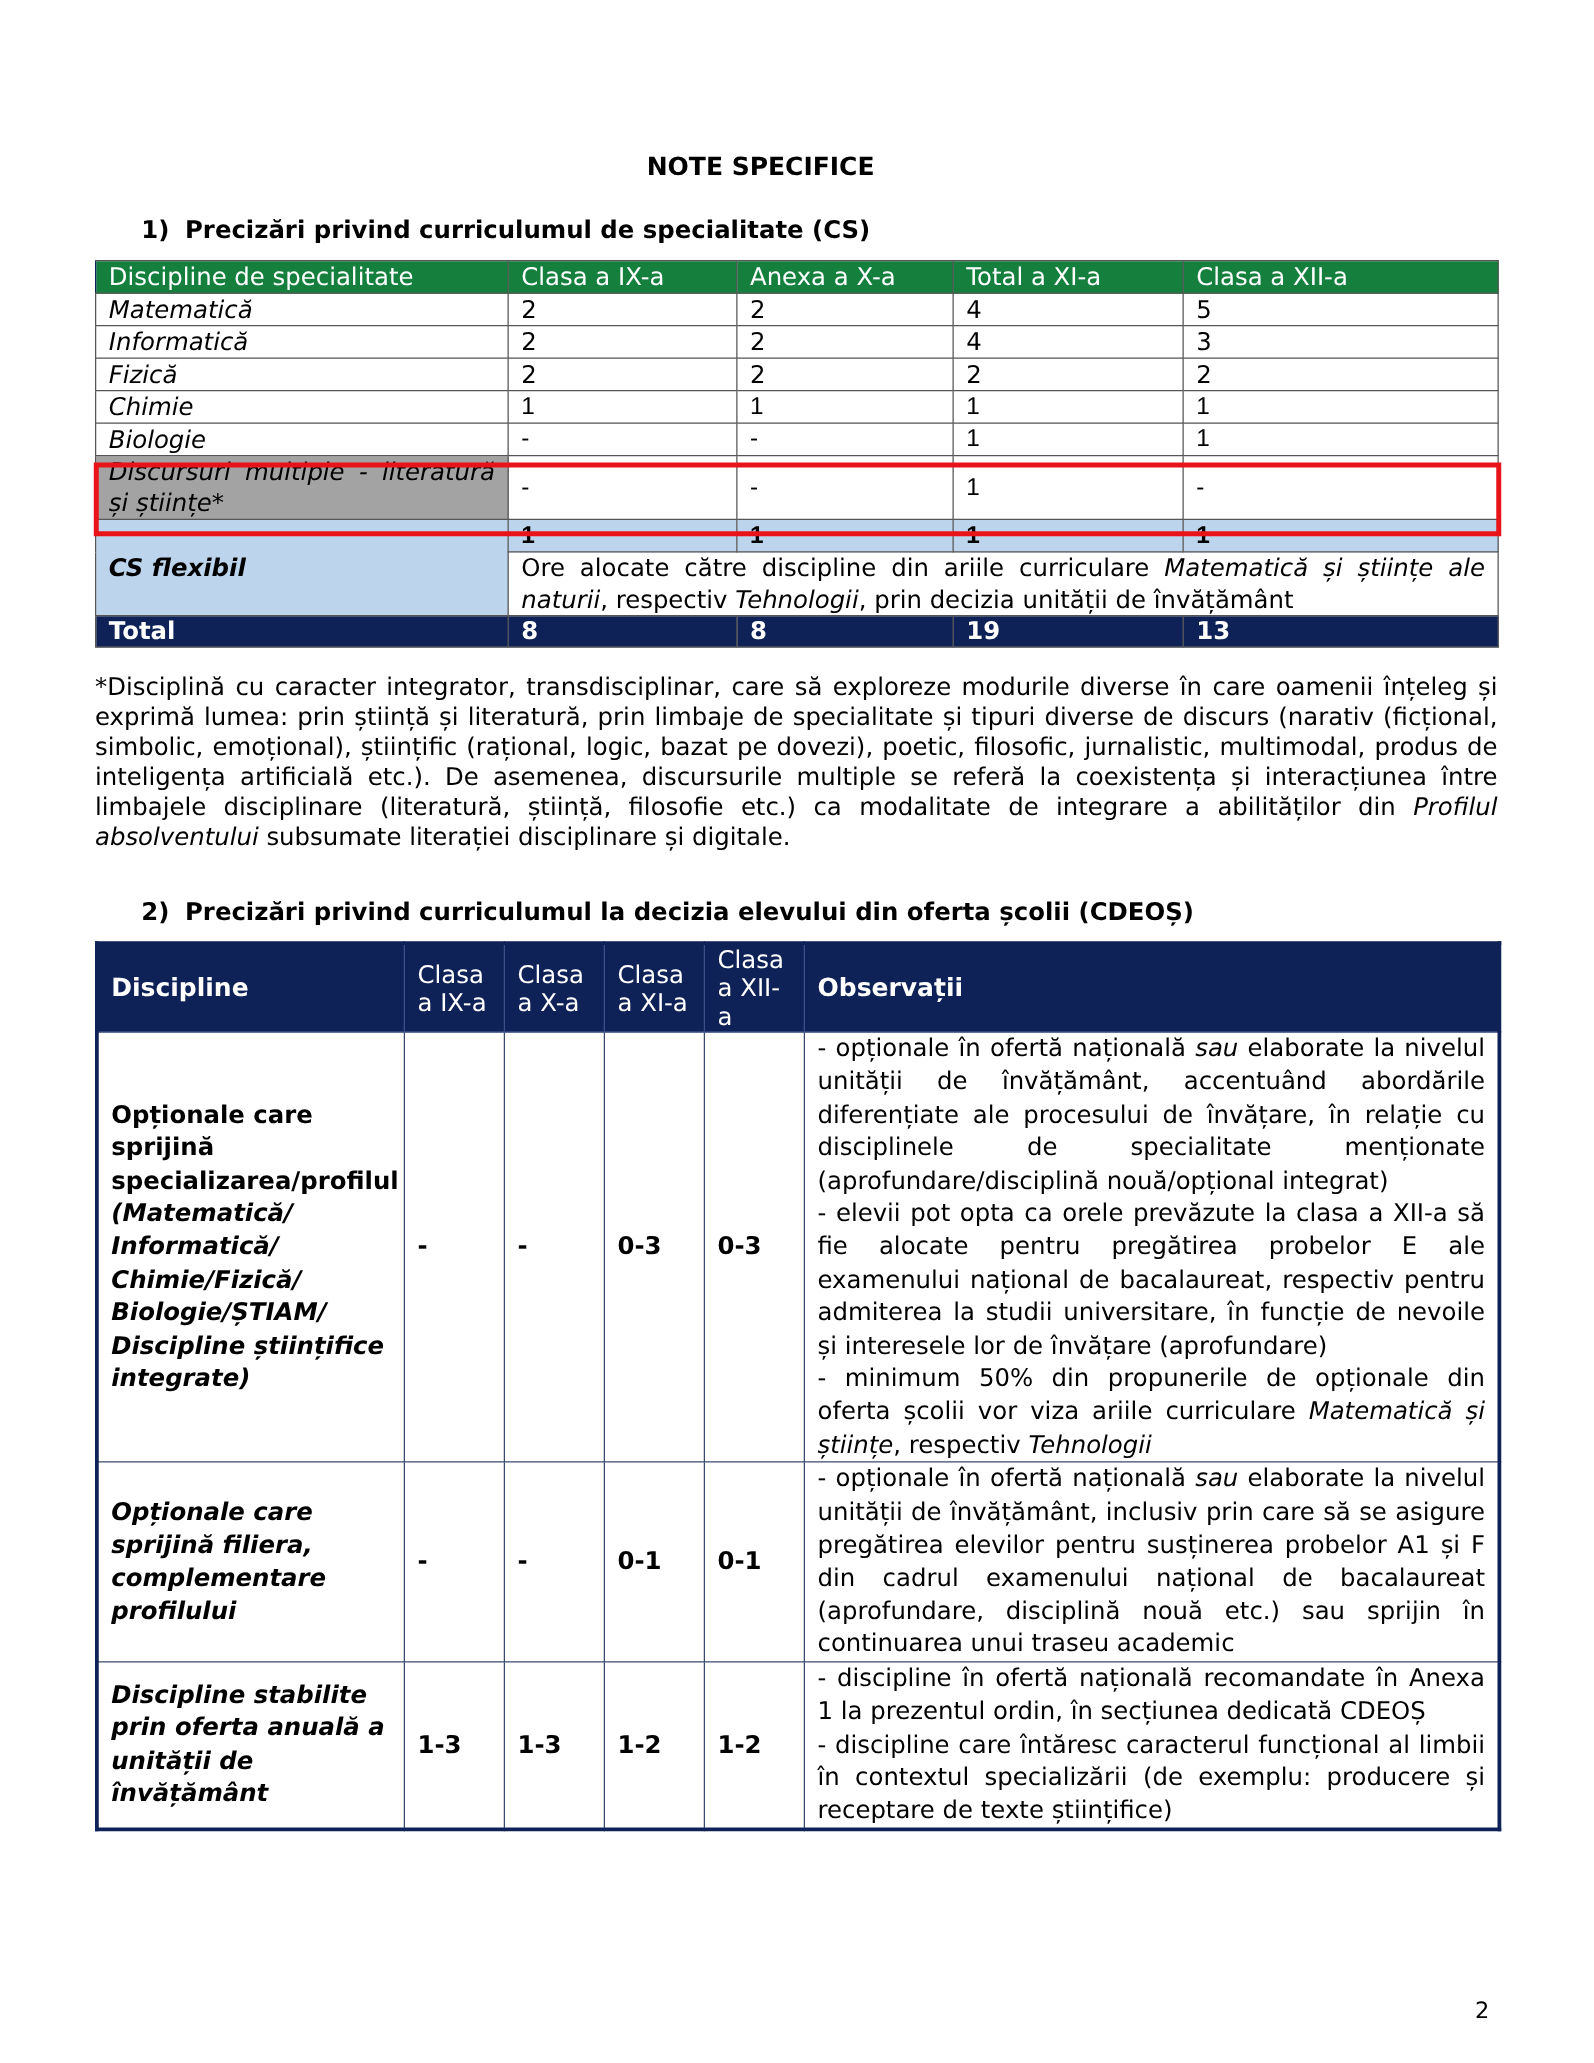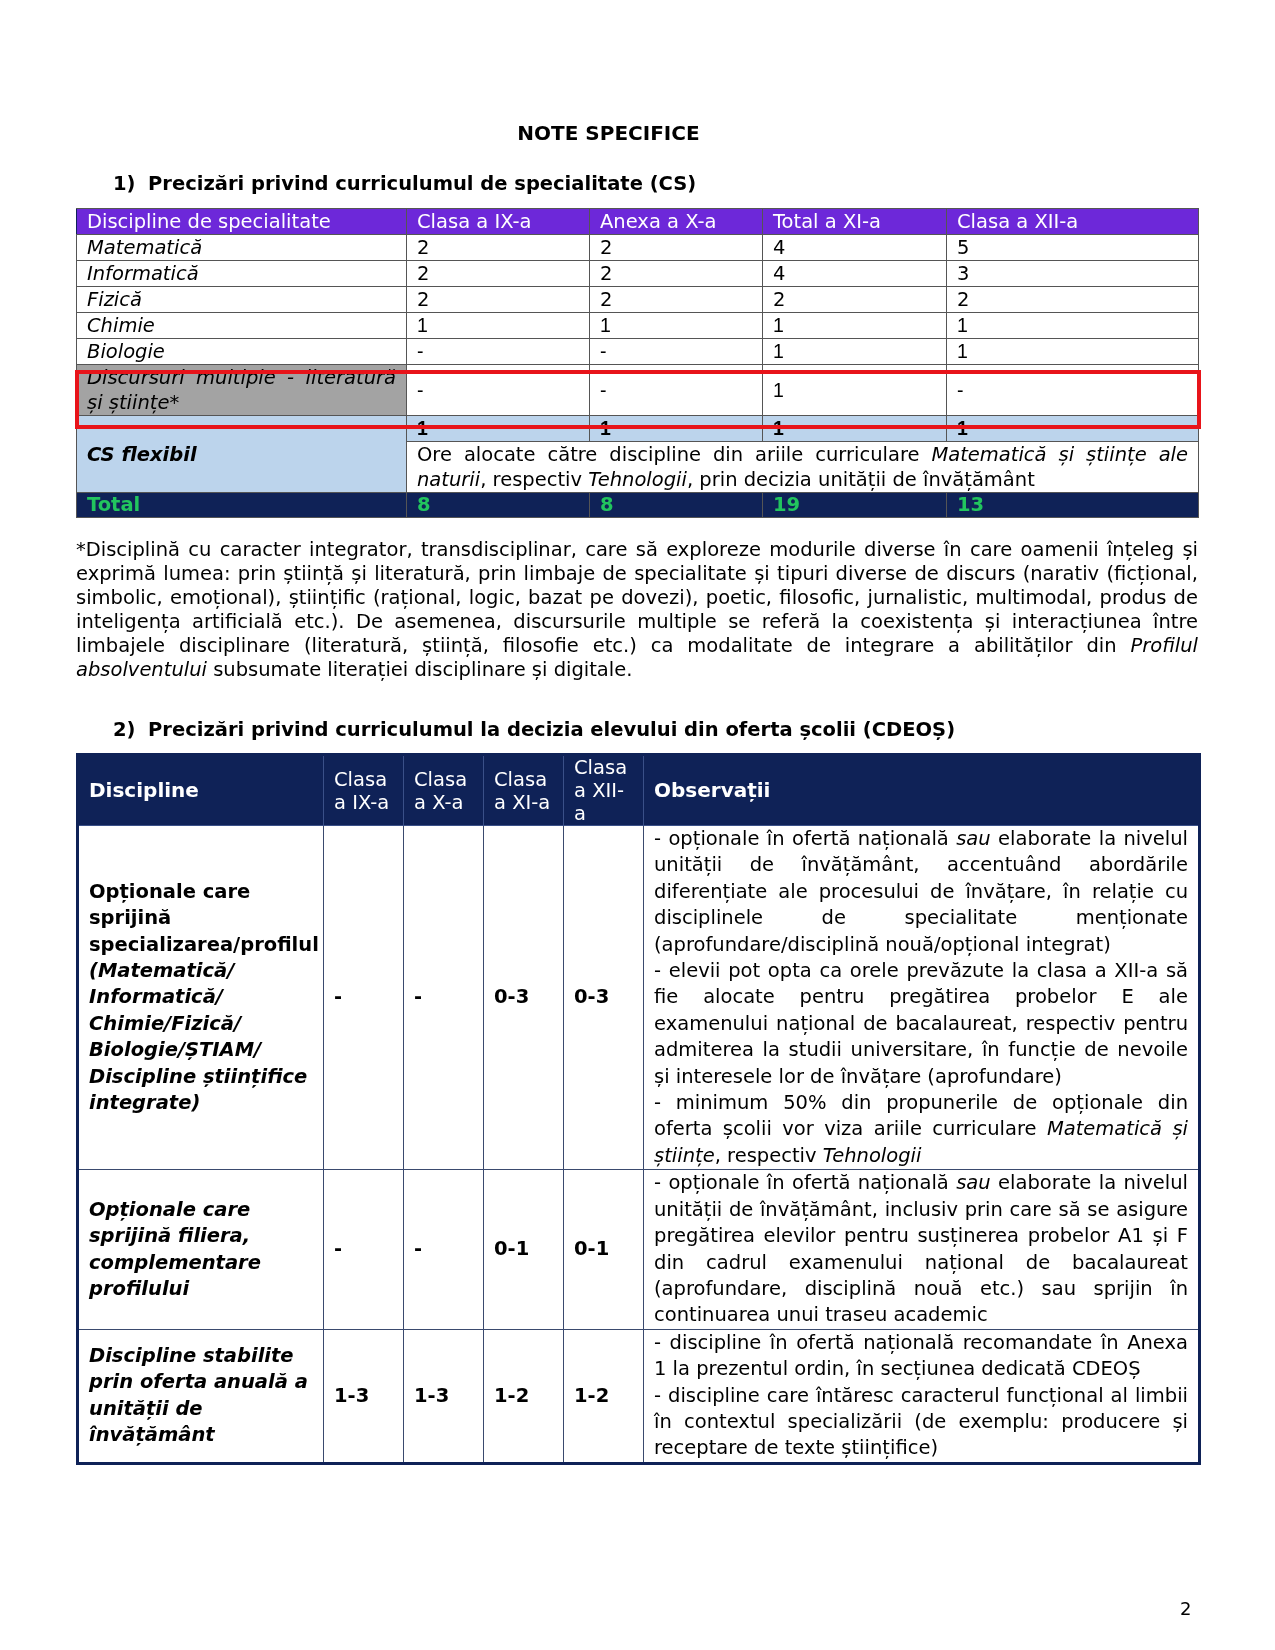--- a/index.html
+++ b/index.html
@@ -4,30 +4,30 @@
 <style>
   html, body { margin: 0; padding: 0; background: #ffffff; }
   body { width: 1275px; height: 1650px; position: relative; font-family: "DejaVu Sans", sans-serif; color: #000; }
   .page-title { position: absolute; top: 121px; left: 0; width: 1217px; text-align: center; font-weight: bold; font-size: 20px; }
   .section-heading { position: absolute; left: 113px; font-weight: bold; font-size: 19.5px; white-space: nowrap; }
   .section-heading .num { display: inline-block; width: 35px; }
   table { border-collapse: collapse; position: absolute; table-layout: fixed; }
   
   #t1 { top: 208px; left: 76px; width: 1122px; font-size: 19.5px; }
   #t1 td, #t1 th { border: 1.5px solid #555; padding: 0 10px; line-height: 25px; text-align: left; vertical-align: middle; font-weight: normal; }
-  #t1 .hdr td { background: #6d28d9; color: #fff; }
+  #t1 .hdr td { background: #15803d; color: #fff; }
   #t1 .hdr td:first-child { border-left-color: #0f2257; }
   #t1 .disc { font-style: italic; margin-top: 35px; }
   #t1 .num-cell { font-family: "Liberation Sans", sans-serif; }
   #t1 .highlight td { }
   #t1 .hl-label { background: #a3a3a3; text-align: justify; text-align-last: left; }
   #t1 .flex-label { background: #bcd4ec; font-weight: bold; font-style: italic; margin-top: 12px; }
   #t1 .flex-num { background: #bcd4ec; font-weight: bold; font-family: "Liberation Sans", sans-serif; }
   #t1 .flex-note { text-align: justify; }
-  #t1 .total td { background: #0f2257; color: #22c55e; font-weight: bold; line-height: 24px; }
+  #t1 .total td { background: #0f2257; color: #ffffff; font-weight: bold; line-height: 24px; }
   .red-box { position: absolute; left: 75px; top: 370px; width: 1126px; height: 59px; border: 4px solid #e8141a; box-sizing: border-box; pointer-events: none; }
   .footnote { position: absolute; top: 538px; left: 76px; width: 1122px; font-size: 19.5px; line-height: 24px; text-align: justify; }
   
   #t2 { top: 753px; left: 76px; width: 1122px; font-size: 19.5px; border: 3px solid #0f2257; }
   #t2 td { border: 1.5px solid #3a4a6e; padding: 0 10px; vertical-align: middle; line-height: 26.4px; }
   #t2 .hdr td { background: #0f2257; color: #fff; border-color: #3a5088; height: 58px; line-height: 23px; }
   #t2 .hdr .big { font-weight: bold; font-size: 20px; }
   #t2 .cat { font-weight: bold; }
   #t2 .cat-i { font-weight: bold; font-style: italic; }
   #t2 .val { font-weight: bold; }

